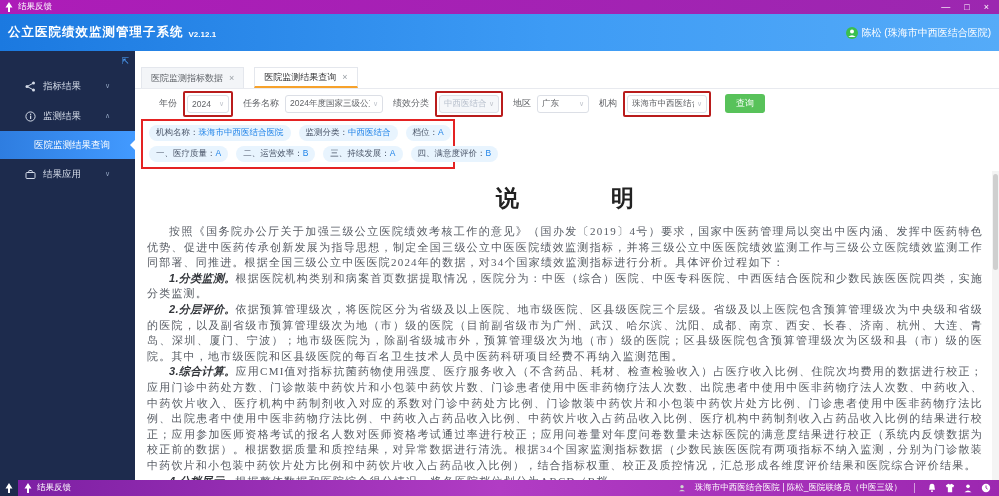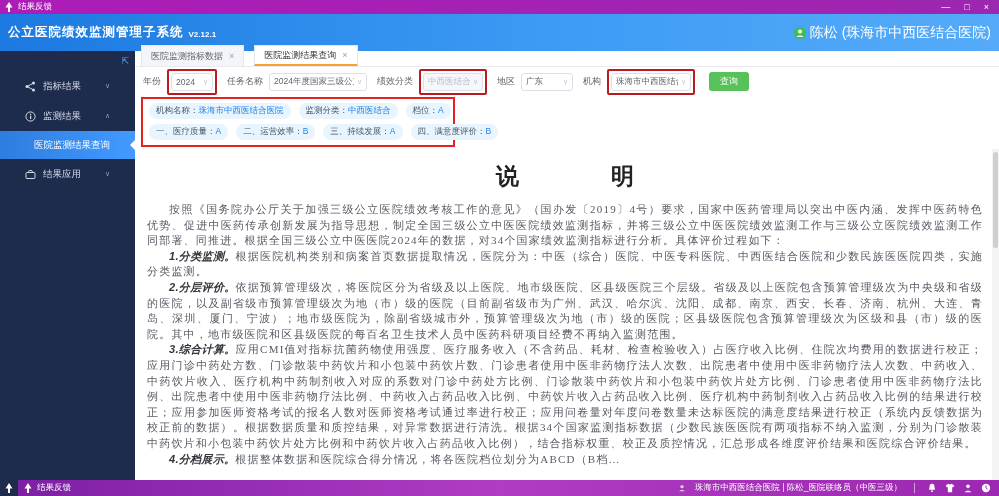--- a/index.html
+++ b/index.html
@@ -11,40 +11,40 @@
   }
   
   .titlebar{height:14px;background:linear-gradient(90deg,#ad1cb8,#9c27b0);display:flex;align-items:center;color:#fff;font-size:8.5px;padding:0 4px;flex:0 0 auto;}
   .titlebar .logo{width:10px;height:10px;margin-right:4px;display:inline-flex;}
   .titlebar .win-controls{margin-left:auto;display:flex;gap:14px;font-size:9px;padding-right:6px;align-items:center;}
   .titlebar .win-controls span{cursor:default;line-height:1;}
   
   .header{height:37px;background:linear-gradient(90deg,#1b79e0,#3d9bf5 55%,#55abf8);display:flex;align-items:center;color:#fff;padding:0 8px;flex:0 0 auto;}
   .header .app-title{font-size:12.5px;font-weight:bold;letter-spacing:1px;}
   .header .version{font-size:8px;font-weight:bold;margin-left:5px;margin-top:3px;}
-  .header .user{margin-left:auto;display:flex;align-items:center;gap:4px;font-size:14px;}
+  .header .user{margin-left:auto;display:flex;align-items:center;gap:4px;font-size:10px;}
   .avatar{width:12px;height:12px;border-radius:50%;background:#3bbf4e;display:inline-flex;align-items:center;justify-content:center;}
   
   .main{flex:1 1 auto;display:flex;min-height:0;}
   .sidebar{width:135px;background:#1d2b4d;flex:0 0 auto;position:relative;color:#d4dbe8;}
   .collapse{position:absolute;top:5px;right:6px;color:#4da3ff;font-size:9px;}
   .menu{padding-top:20px;}
   .menu-item{height:30px;display:flex;align-items:center;padding:0 25px;font-size:9.5px;gap:7px;cursor:pointer;}
   .menu-item .chev{margin-left:auto;font-size:7px;color:#8fa0bd;}
   .submenu-item{height:28px;display:flex;align-items:center;padding-left:34px;font-size:9.5px;color:#fff;background:linear-gradient(90deg,#2e7de0,#429aff);position:relative;cursor:pointer;}
   .submenu-item .notch{position:absolute;right:0;top:50%;transform:translateY(-50%);width:0;height:0;border-top:5px solid transparent;border-bottom:5px solid transparent;border-right:5px solid #ffffff;}
   .micon{width:11px;height:11px;display:inline-flex;flex:0 0 auto;}
   
   .content{flex:1 1 auto;display:flex;flex-direction:column;min-width:0;background:#fff;position:relative;}
-  .tabbar{height:16px;flex:0 0 auto;display:flex;align-items:flex-end;gap:10px;padding-left:6px;border-bottom:1px solid #e8eaef;background:#fff;}
+  .tabbar{height:38px;flex:0 0 auto;display:flex;align-items:flex-end;gap:10px;padding-left:6px;border-bottom:1px solid #e8eaef;background:#fff;}
   .tab{height:21px;display:flex;align-items:center;gap:6px;padding:0 9px;font-size:9px;color:#5f6368;background:#f3f5f8;border:1px solid #e4e7ed;border-bottom:none;cursor:pointer;}
   .tab.active{background:#fff;color:#303133;border-bottom:2px solid #f7a22b;}
   .tab .x{color:#9aa0a6;font-size:9px;}
   
-  .filterbar{height:29px;flex:0 0 auto;display:flex;align-items:center;font-size:9px;color:#606266;padding-left:4px;gap:6px;}
+  .filterbar{height:29px;flex:0 0 auto;display:flex;align-items:center;font-size:9px;color:#606266;padding-left:20px;gap:6px;}
   .flabel{flex:0 0 auto;margin-left:4px;}
   .select{height:18px;border:1px solid #dcdfe6;border-radius:3px;background:#fff;display:flex;align-items:center;padding:0 4px;font-size:8.5px;color:#606266;gap:3px;cursor:pointer;}
   .select .arr{margin-left:auto;color:#c0c4cc;font-size:7px;}
   .select.disabled{background:#f5f7fa;color:#b7bfcc;cursor:not-allowed;}
   .select .val{overflow:hidden;white-space:nowrap;text-overflow:clip;}
   .ring{border:2px solid #b91c1c;border-radius:2px;padding:2px;display:inline-flex;}
   .btn-query{height:19px;background:#58c25a;color:#fff;border:none;border-radius:3px;font-size:9px;padding:0 11px;margin-left:8px;cursor:pointer;font-family:inherit;}
   
   .summarybox{margin:1px 0 2px 6px;width:314px;border:2px solid #e42222;padding:4px 6px 5px 6px;display:flex;flex-direction:column;gap:5px;flex:0 0 auto;}
   .chiprow{display:flex;gap:8px;}

